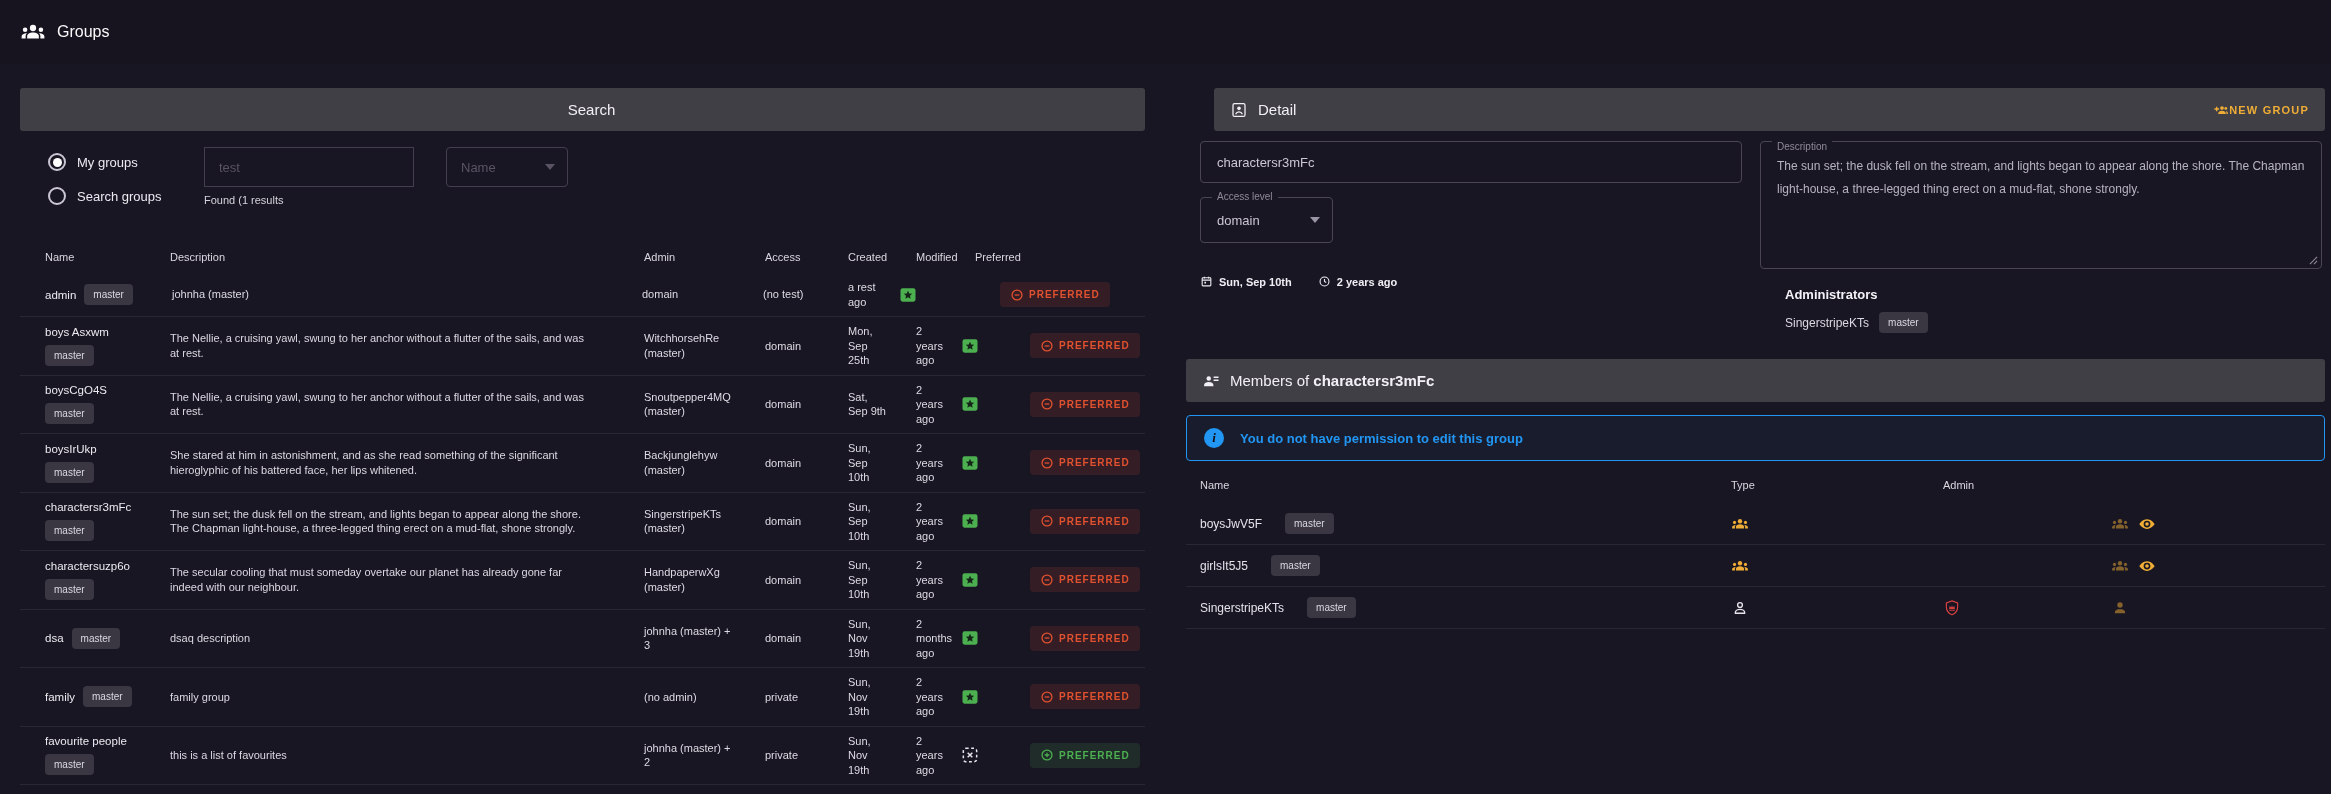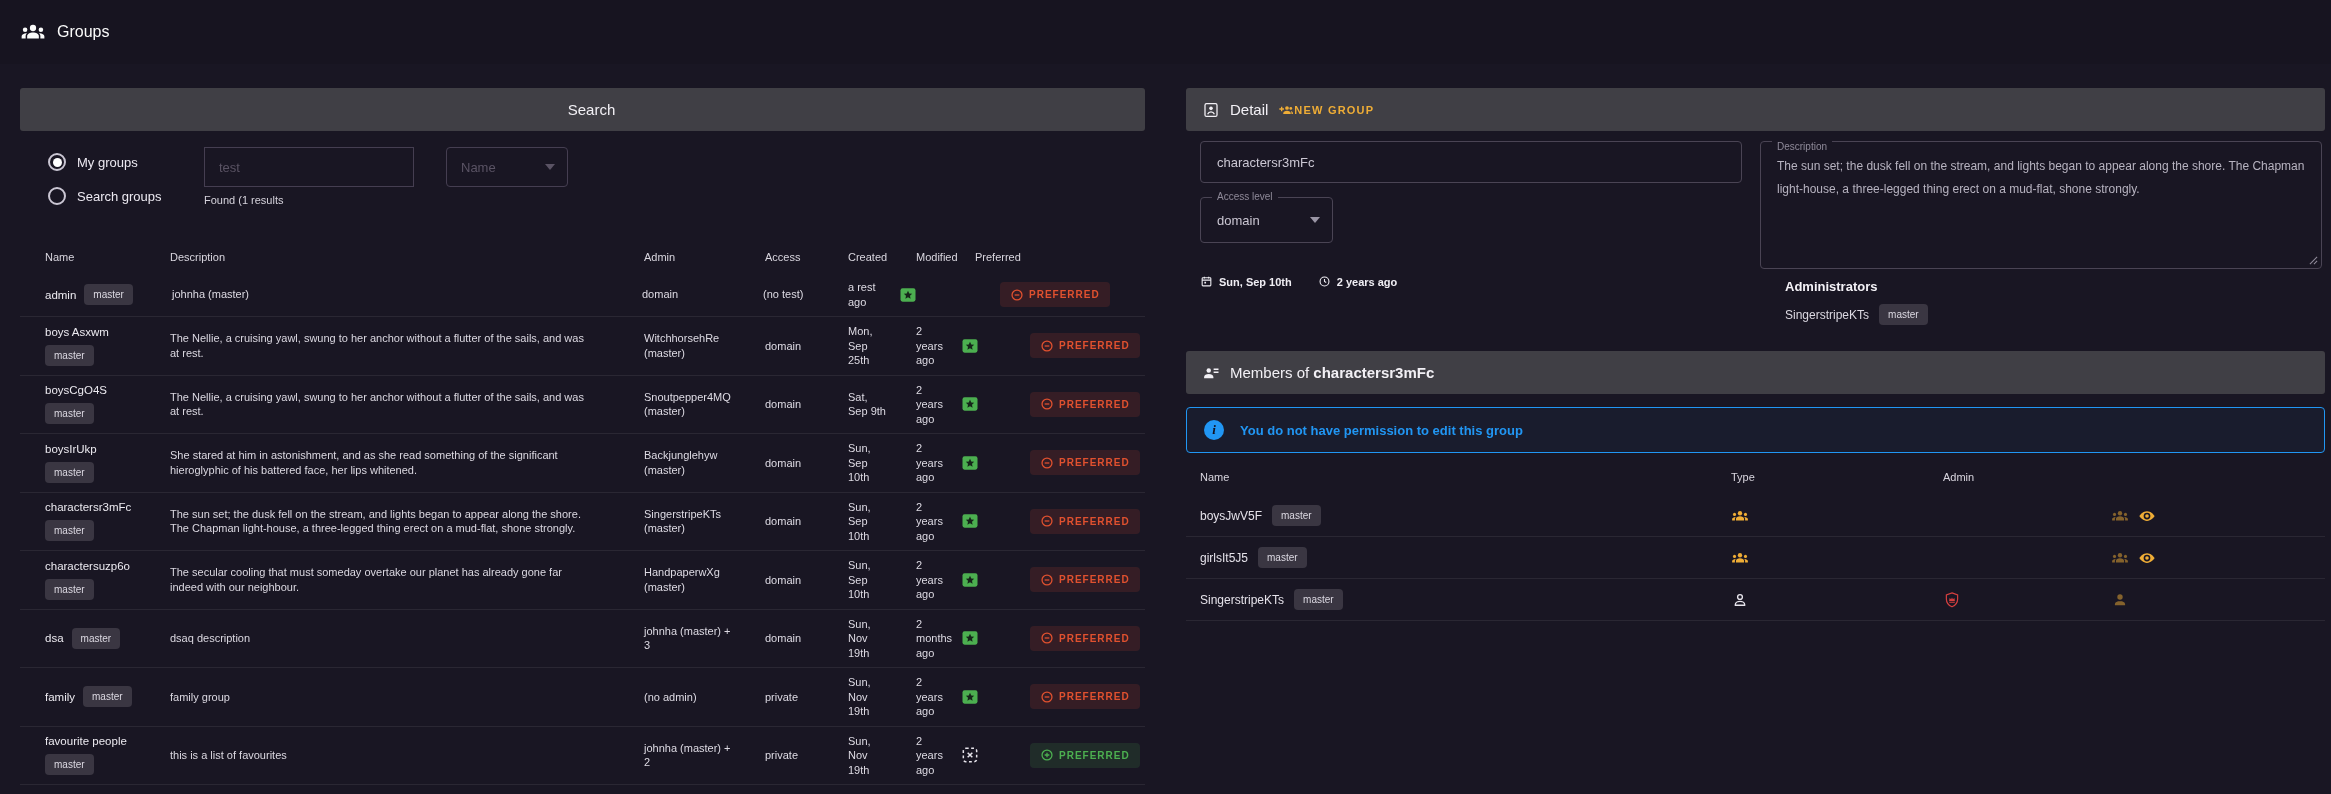--- a/index.html
+++ b/index.html
@@ -68,21 +68,21 @@
   .chip { background:#3a3642; border-radius:4px; padding:5px 9px; font-size:10px; color:#dcd9e2; }
   .cell-icon { display:flex; align-items:center; }
   .pref-btn { display:inline-flex; align-items:center; gap:5px; height:25px; padding:0 10px;
     border-radius:4px; border:none; font-weight:bold; font-size:10px; letter-spacing:1px;
     margin-left:40px; cursor:pointer; font-family:inherit; white-space:nowrap; }
   .pref-remove { color:#e0512f; background:rgba(224,81,47,.14); }
   .pref-add { color:#4caf50; background:rgba(76,175,80,.15); }
 
   
   .right-panel { position:absolute; left:1186px; top:88px; width:1139px; }
-  .detail-bar { justify-content:flex-start; }
+  .detail-bar { justify-content:space-between;margin-left:28px; }
   .bar-left { display:flex; align-items:center; gap:10px; }
   .new-group { display:flex; align-items:center; color:#efad36; font-size:11px;
     font-weight:bold; letter-spacing:1.2px; background:none; border:none; cursor:pointer;
     font-family:inherit; }
 
   .form { display:flex; margin-top:10px; padding-left:14px; }
   .form-left { width:542px; }
   .form-right { width:562px; margin-left:18px; }
   .name-input { height:42px; border:1px solid #4a4454; border-radius:4px; font-size:13px;
     color:#cbc7d3; display:flex; align-items:center; padding:0 16px; width:100%; }
@@ -98,39 +98,39 @@
     color:#c4c0cd; }
   .toggle { width:40px; height:22px; border-radius:11px; background:#4a4453; position:relative;
     cursor:pointer; flex:0 0 auto; }
   .knob { position:absolute; left:2px; top:2px; width:18px; height:18px; border-radius:50%;
     background:#716b7d; }
   .dates { margin-top:32px; display:flex; gap:26px; font-size:11px; font-weight:bold;
     color:#f0eef4; align-items:center; }
   .date-item { display:flex; align-items:center; gap:6px; }
   .desc-box { height:128px; padding:13px 16px; font-size:12px; line-height:23px; color:#b7b3c0; }
   .resize-handle { position:absolute; right:3px; bottom:3px; width:9px; height:9px; }
-  .admins { margin-top:10px; padding-left:25px; }
+  .admins { margin-top:18px; padding-left:25px; }
   .admins-title { font-size:13px; font-weight:bold; color:#f4f2f7; }
   .admin-row { margin-top:10px; display:flex; align-items:center; gap:10px; font-size:12px;
     color:#dcd9e2; }
 
   .members-bar { margin-top:26px; }
   .members-title b { font-weight:bold; }
   .notice { margin-top:13px; border:1px solid #2196f3; border-radius:4px; height:46px;
     display:flex; align-items:center; gap:16px; padding:0 17px; color:#2196f3;
     font-size:13px; font-weight:bold; background:rgba(33,150,243,0.05); }
   .info-badge { width:20px; height:20px; border-radius:50%; background:#2196f3; color:#13101c;
     font-size:13px; font-weight:bold; display:flex; align-items:center; justify-content:center;
     flex:0 0 auto; font-family:"Liberation Serif", serif; font-style:italic; }
 
   .mcols { display:grid; grid-template-columns:545px 212px 158px auto; }
   .mt-head { font-size:11px; color:#d9d6df; margin-top:18px; padding-bottom:12px; }
   .mt-head > div:first-child { padding-left:14px; }
   .mt-row { align-items:center; height:42px; border-bottom:1px solid #2a2733; }
-  .m-name { display:flex; align-items:center; gap:10px; padding-left:14px; font-size:12px;
+  .m-name { display:flex; align-items:center; gap:23px; padding-left:14px; font-size:12px;
     color:#e5e2ea; }
   .m-icon { display:flex; align-items:center; }
   .m-actions { display:flex; align-items:center; gap:9px; padding-left:10px; }
   .c-amber { color:#efad36; }
   .c-white { color:#e7e4ec; }
   .c-red { color:#d43f3f; }
   .dim { opacity:.5; }
 </style>
 </head>
 <body>

